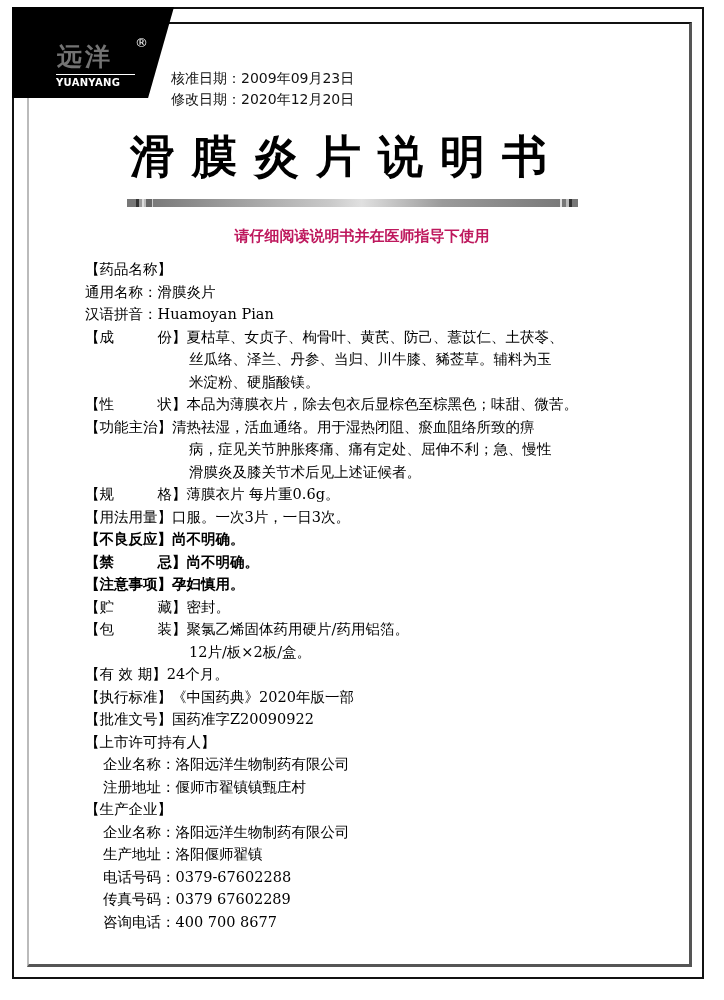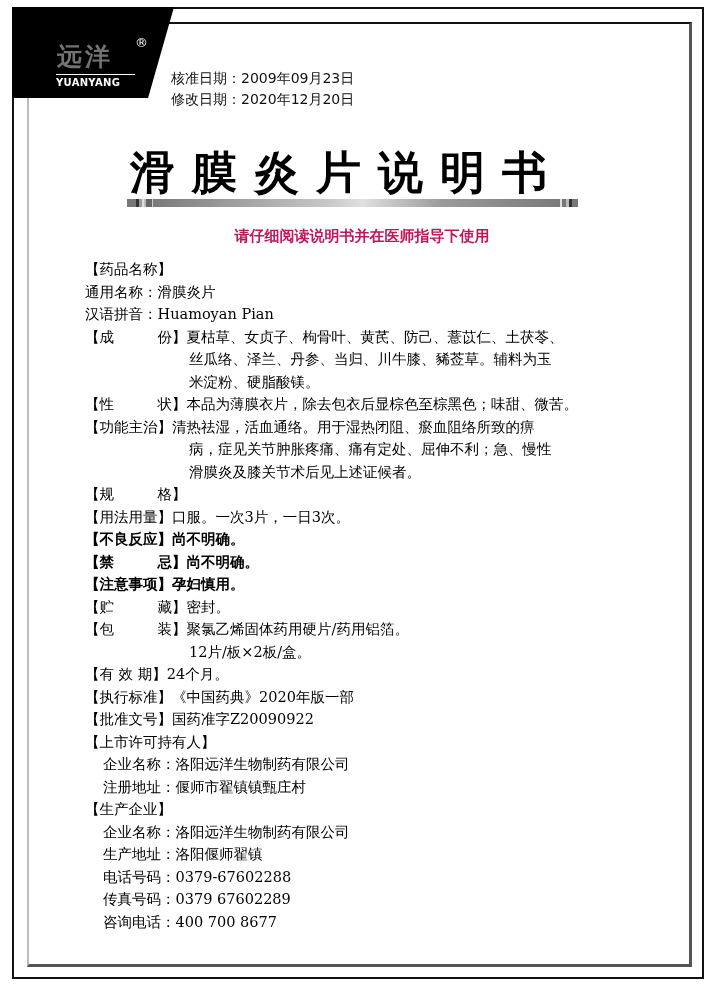--- a/index.html
+++ b/index.html
@@ -16,21 +16,21 @@
              font-weight: bold; font-size: 25px; letter-spacing: 3px; line-height: 1; }
   .logo-reg { position: absolute; left: 135px; top: 36px; color: #fff; font-family: "DejaVu Sans", sans-serif;
               font-size: 13px; line-height: 1; }
   .logo-line { position: absolute; left: 56px; top: 74px; width: 79px; height: 1px; background: #fff; }
   .logo-en { position: absolute; left: 56px; top: 78px; color: #fff; font-family: "DejaVu Sans", sans-serif;
              font-weight: bold; font-size: 10px; letter-spacing: 0.3px; line-height: 1; }
   .dates { position: absolute; left: 171px; top: 68px; font-family: "DejaVu Sans", sans-serif;
            font-size: 14px; line-height: 21px; color: #111; }
   .title { position: absolute; left: 0; width: 664px; top: 134px; text-align: center;
            font-family: "DejaVu Sans", sans-serif; font-weight: bold; font-size: 45px;
-           letter-spacing: 17px; line-height: 1; color: #000; padding-left: 30px; box-sizing: border-box; margin-top: 16px; }
+           letter-spacing: 17px; line-height: 1; color: #000; padding-left: 30px; box-sizing: border-box; }
   .deco-bar { position: absolute; left: 127px; top: 199px; width: 451px; height: 8px;
               background: linear-gradient(to right,
                 #777 0px, #777 9px, #333 9px, #333 12px, #999 12px, #999 15px, #ddd 15px, #ddd 17px,
                 #bbb 17px, #bbb 19px, #666 19px, #666 25px, #ccc 25px, #ccc 26px,
                 #7a7a7a 26px, #c9c9c9 45%, #e0e0e0 52%, #9a9a9a 70%, #7a7a7a 96%,
                 #ddd 96%, #ddd 96.4%, #777 96.4%, #777 97.3%, #bbb 97.3%, #bbb 98%,
                 #333 98%, #333 98.7%, #777 98.7%, #777 100%); }
   .subtitle { position: absolute; left: 0; width: 724px; top: 229px; text-align: center;
               font-family: "DejaVu Sans", sans-serif; font-weight: bold; font-size: 15px;
               line-height: 1; color: #be185d; }
@@ -96,20 +96,21 @@
 
   <div class="row">
     <span class="lbl">【功能主治】</span>
     <span class="val">清热祛湿，活血通络。用于湿热闭阻、瘀血阻络所致的痹</span>
   </div>
   <div class="cont">病，症见关节肿胀疼痛、痛有定处、屈伸不利；急、慢性</div>
   <div class="cont">滑膜炎及膝关节术后见上述证候者。</div>
 
   <div class="row">
     <span class="lbl">【规　　　格】</span>
+    <span class="val">薄膜衣片 每片重0.6g。</span>
   </div>
 
   <div class="row">
     <span class="lbl">【用法用量】</span>
     <span class="val">口服。一次3片，一日3次。</span>
   </div>
 
   <div class="row bold">
     <span class="lbl">【不良反应】</span>
     <span class="val">尚不明确。</span>

